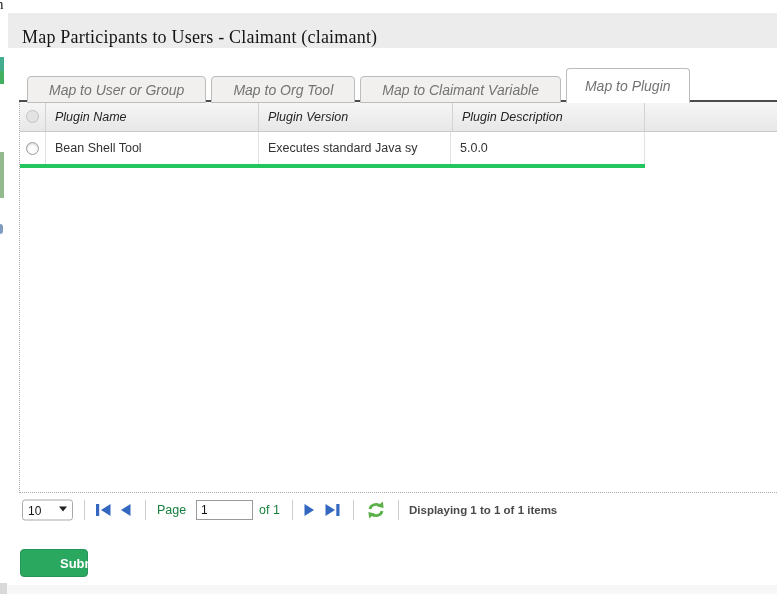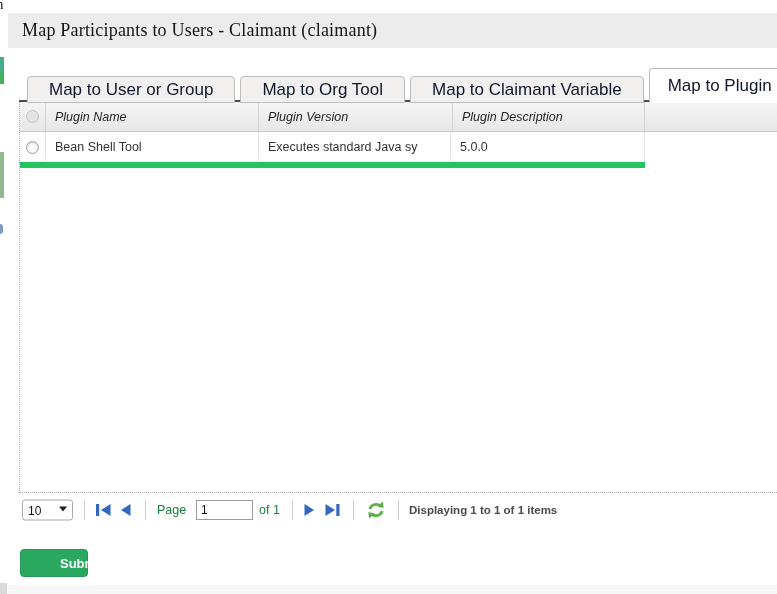--- a/index.html
+++ b/index.html
@@ -14,48 +14,48 @@
   .art-green { top:71px;  width:4px; height:13px; background:#43b05f; }
   .art-pale  { top:152px; width:4px; height:46px; background:#93b98e; }
   .art-dot   { top:224px; width:3px; height:10px; background:#7d9cc0;
                border-radius:0 5px 5px 0; }
   .art-bgray { top:583px; width:7px; height:11px; background:#d9d9d9; }
   .bottom-strip { position:absolute; left:0; right:0; top:585px; height:9px;
                   background:#f7f7f7; }
 
   
   .title-bar { position:absolute; left:8px; right:0; top:13px; height:35px;
-               background:#ececec; display:flex; align-items:center;
+               background:#ececec; display:flex; align-items:flex-end;
                padding-left:14px; }
   .title-bar h1 { font-family:"Liberation Serif", serif; font-size:18px;
                   font-weight:normal; color:#141414; letter-spacing:.2px; }
 
   
   .tabs { position:absolute; left:27px; top:68px; height:35px; z-index:4;
           display:flex; align-items:flex-end; gap:5px; }
   .tab { height:27px; display:flex; align-items:center; padding:0 21px;
          background:#f1f0ef; border:1px solid #bcbcbc;
-         border-radius:4px 4px 0 0; font-size:17px; color:#0f172a;
-         cursor:pointer; white-space:nowrap; }
+         border-radius:4px 4px 0 0; font-size:14px; color:#737373;
+         cursor:pointer; white-space:nowrap;font-style:italic; }
   .tab.active { height:35px; background:#fff; border-bottom:none;
                 padding:0 18px; }
   .tab-line { position:absolute; left:19px; right:0; top:100px; height:2px;
               background:#4c4c4c; z-index:3; }
 
   
   .grid { position:absolute; left:19px; right:0; top:102px; height:391px;
           border-left:1px dotted #aaa; border-bottom:1px dotted #aaa;
           background:#fff; z-index:2; }
   .g-head { display:flex; height:30px; background:linear-gradient(#f6f6f6,#e7e7e7);
             border-bottom:1px solid #c9c9c9;font-style:italic; }
   .g-head .cell { border-right:1px solid #d2d2d2; display:flex;
                   align-items:center; padding-left:9px; font-size:12.5px;
                   color:#252525; }
   .g-row { display:flex; height:36px; width:625px;
-           border-bottom:6px solid #22c55e; cursor:pointer; }
+           border-bottom:4px solid #22c55e; cursor:pointer; }
   .g-row .cell { border-right:1px solid #e2e2e2; display:flex;
                  align-items:center; padding-left:9px; font-size:12.5px;
                  color:#333; overflow:hidden; white-space:nowrap; }
   .c-radio { width:26px; justify-content:center; padding-left:0 !important; }
   .c-name  { width:213px; }
   .c-desc  { width:192px; }
   .c-ver   { width:194px; }
   .c-fill  { flex:1; border-right:none !important; }
   .radio { width:13px; height:13px; border-radius:50%; background:#fdfdfd;
            border:1px solid #9d9d9d;

